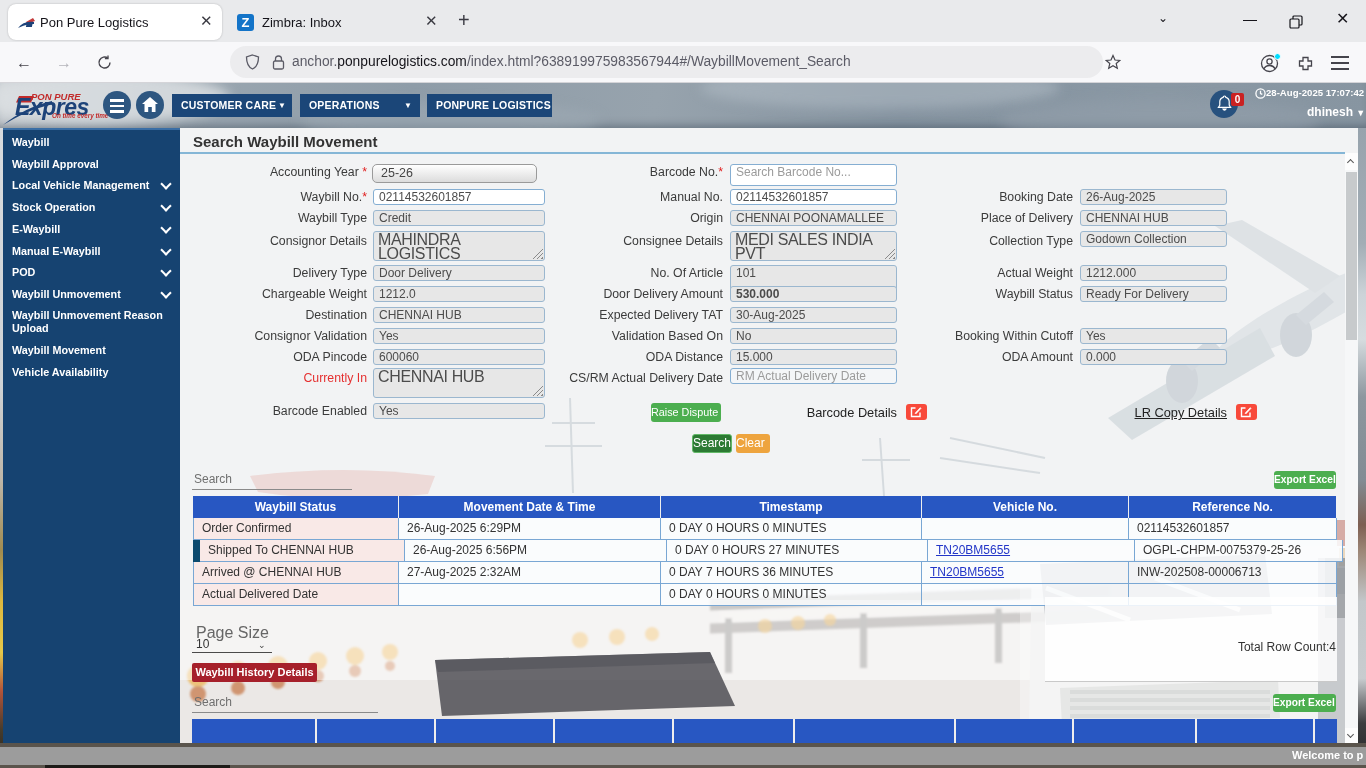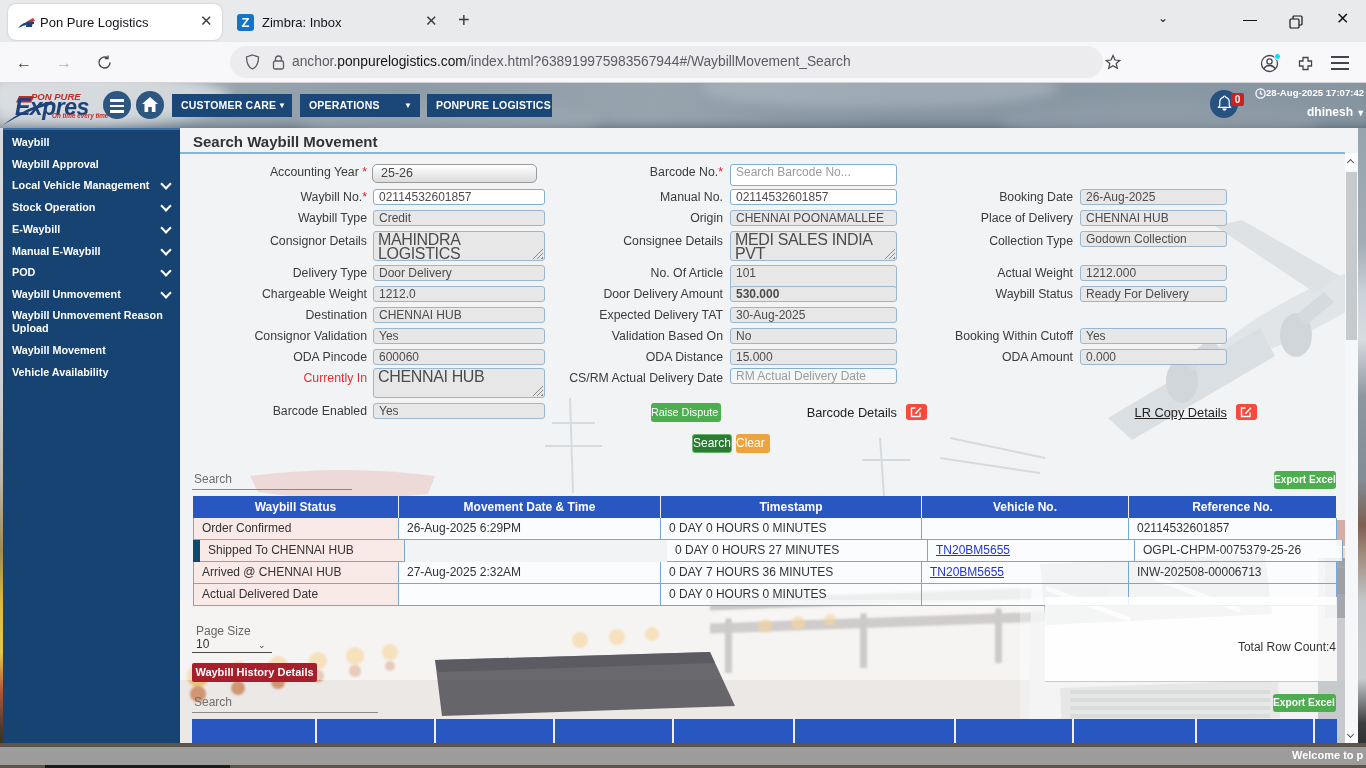--- a/index.html
+++ b/index.html
@@ -368,20 +368,21 @@
   </div>
   <div class="trow" style="top:390px;left:13px;width:1143px;height:22px;border-left:1px solid #79a7d4;">
     <div class="tc tc1" style="left:0;width:205px;">Order Confirmed</div>
     <div class="tc" style="left:205px;width:262px;">26-Aug-2025 6:29PM</div>
     <div class="tc" style="left:467px;width:261px;">0 DAY 0 HOURS 0 MINUTES</div>
     <div class="tc" style="left:728px;width:207px;"></div>
     <div class="tc" style="left:935px;width:208px;">02114532601857</div>
   </div>
   <div class="trow" style="top:412px;left:13px;width:1143px;height:22px;border-left:7px solid #0c4a6e;">
     <div class="tc tc1" style="left:0;width:205px;">Shipped To CHENNAI HUB</div>
+    <div class="tc" style="left:205px;width:262px;">26-Aug-2025 6:56PM</div>
     <div class="tc" style="left:467px;width:261px;">0 DAY 0 HOURS 27 MINUTES</div>
     <div class="tc" style="left:728px;width:207px;"><span class="link">TN20BM5655</span></div>
     <div class="tc" style="left:935px;width:208px;">OGPL-CHPM-0075379-25-26</div>
   </div>
   <div class="trow" style="top:434px;left:13px;width:1143px;height:22px;border-left:1px solid #79a7d4;">
     <div class="tc tc1" style="left:0;width:205px;">Arrived @ CHENNAI HUB</div>
     <div class="tc" style="left:205px;width:262px;">27-Aug-2025 2:32AM</div>
     <div class="tc" style="left:467px;width:261px;">0 DAY 7 HOURS 36 MINUTES</div>
     <div class="tc" style="left:728px;width:207px;"><span class="link">TN20BM5655</span></div>
     <div class="tc" style="left:935px;width:208px;">INW-202508-00006713</div>
@@ -389,21 +390,21 @@
   <div class="trow" style="top:456px;left:13px;width:1143px;height:22px;border-left:1px solid #79a7d4;">
     <div class="tc tc1" style="left:0;width:205px;">Actual Delivered Date</div>
     <div class="tc" style="left:205px;width:262px;"></div>
     <div class="tc" style="left:467px;width:261px;">0 DAY 0 HOURS 0 MINUTES</div>
     <div class="tc" style="left:728px;width:207px;"></div>
     <div class="tc" style="left:935px;width:208px;"></div>
   </div>
 
   <div class="abs" style="top:469px;left:865px;width:292px;height:85px;background:rgba(255,255,255,.85);border-bottom:1px solid #c9c9c9;"></div>
   <div class="abs" style="top:512px;left:980px;width:176px;text-align:right;font-size:12px;color:#333;">Total Row Count:4</div>
-  <div class="srchlbl" style="top:496px;left:16px;font-size:12px;color:#666;">Page Size</div>
+  <div class="srchlbl" style="top:496px;left:16px;font-size:16px;color:#666;">Page Size</div>
   <div class="abs" style="top:509px;left:16px;font-size:12px;color:#333;">10</div>
   <div class="abs" style="top:512px;left:78px;font-size:9px;color:#444;">⌄</div>
   <div class="uline" style="top:524px;left:12px;width:80px;background:#4a4a4a;"></div>
   <div class="abs" style="top:535px;left:12px;width:125px;height:19px;background:#a6202b;border-radius:2px;color:#fff;font-size:11px;font-weight:bold;text-align:center;line-height:19px;white-space:nowrap;">Waybill History Details</div>
   <div class="srchlbl" style="top:567px;left:14px;">Search</div>
   <div class="uline" style="top:584px;left:12px;width:186px;"></div>
   <div class="grnbtn" style="top:566px;left:1093px;width:63px;height:18px;font-size:10.2px;font-weight:bold;line-height:18px;">Export Excel</div>
 
   <div class="abs" style="top:591px;left:12px;width:1145px;height:25px;background:#2857c2;">
     <div class="abs" style="left:123px;top:0;width:2px;height:25px;background:#eee;"></div>

